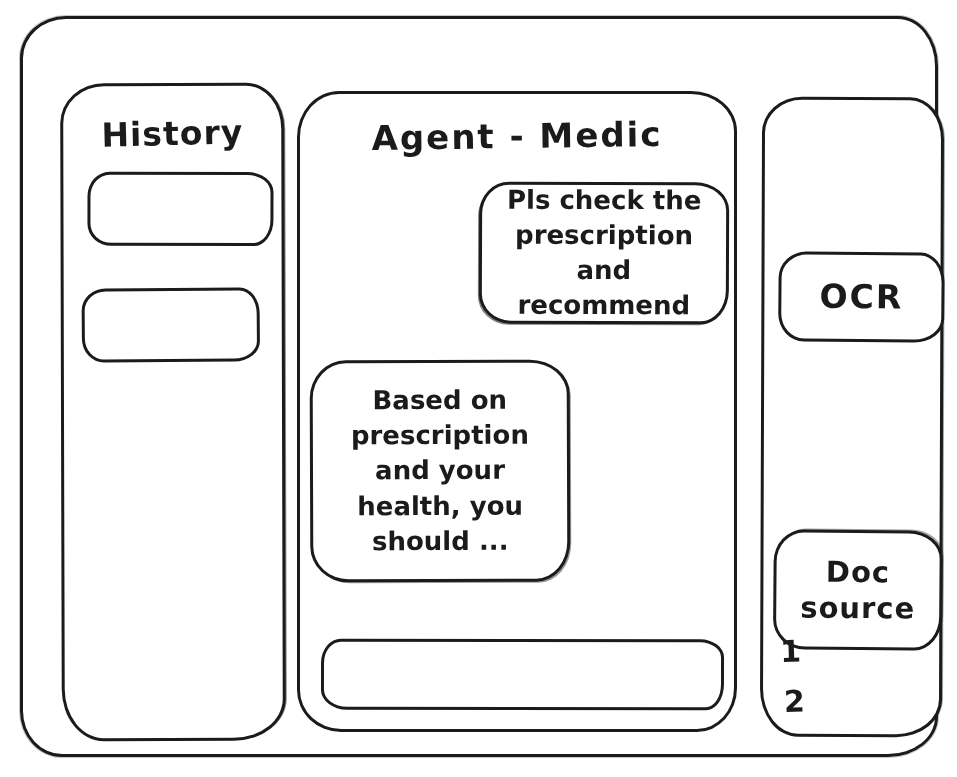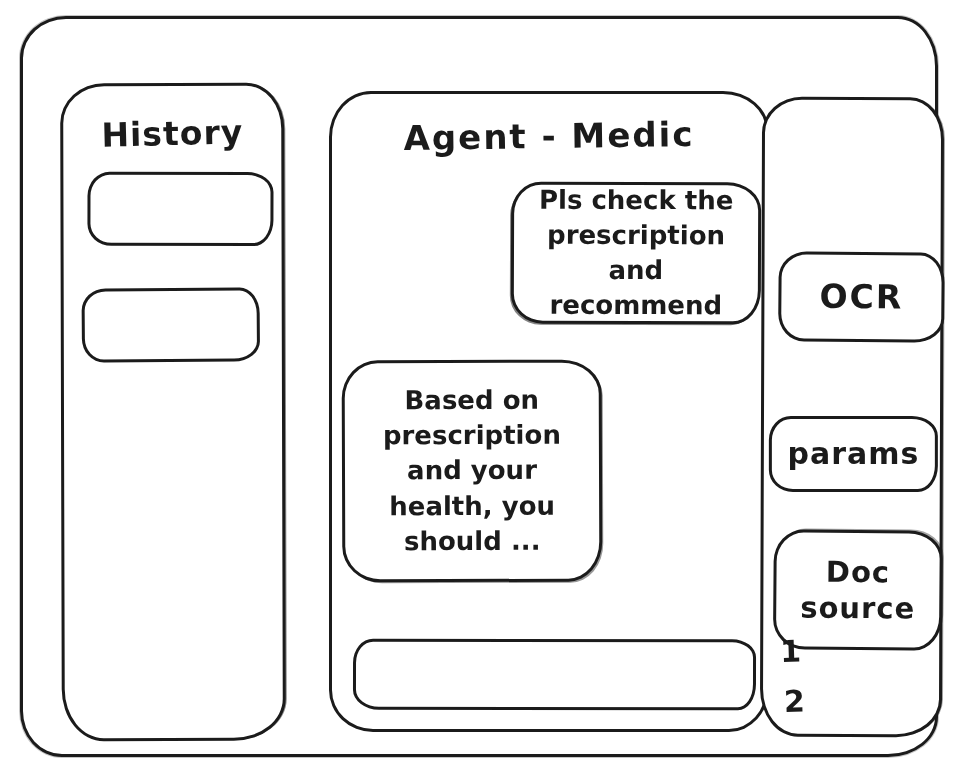--- a/index.html
+++ b/index.html
@@ -51,21 +51,20 @@
   .hb2 {
     left: 18px; top: 202px; width: 178px; height: 74px;
     border-radius: 24px 20px 26px 22px / 22px 26px 20px 24px;
     transform: rotate(-0.3deg);
   }
 
   
   .center-panel {
     left: 274px; top: 72px; width: 440px; height: 641px;
     border-radius: 42px 46px 40px 44px / 46px 40px 44px 42px;
-    margin-left: 32px;
   }
   .chat-title {
     position: absolute; left: 0; right: 0; top: 22px;
     text-align: center;
     font-size: 34px; font-weight: 700; letter-spacing: 2px;
     transform: rotate(-0.8deg);
   }
   .bubble {
     position: absolute;
     background: #ffffff;
@@ -168,20 +167,19 @@
 
     <main class="sketch center-panel">
       <div class="chat-title">Agent - Medic</div>
       <div class="bubble bubble-agent">Based on prescription and your health, you should ...</div>
       <div class="bubble bubble-user">Pls check the prescription and recommend</div>
       <input class="chat-input" type="text" placeholder="" style="">
     </main>
 
     <aside class="sketch right-panel">
       <button class="tool-btn btn-ocr">OCR</button>
-      <button class="tool-btn btn-params">params</button>
       <button class="tool-btn btn-doc">Doc source</button>
       <div class="doc-item doc-item-1">1</div>
       <div class="doc-item doc-item-2">2</div>
     </aside>
 
   </div>
 </div>
 
 </body></html>

